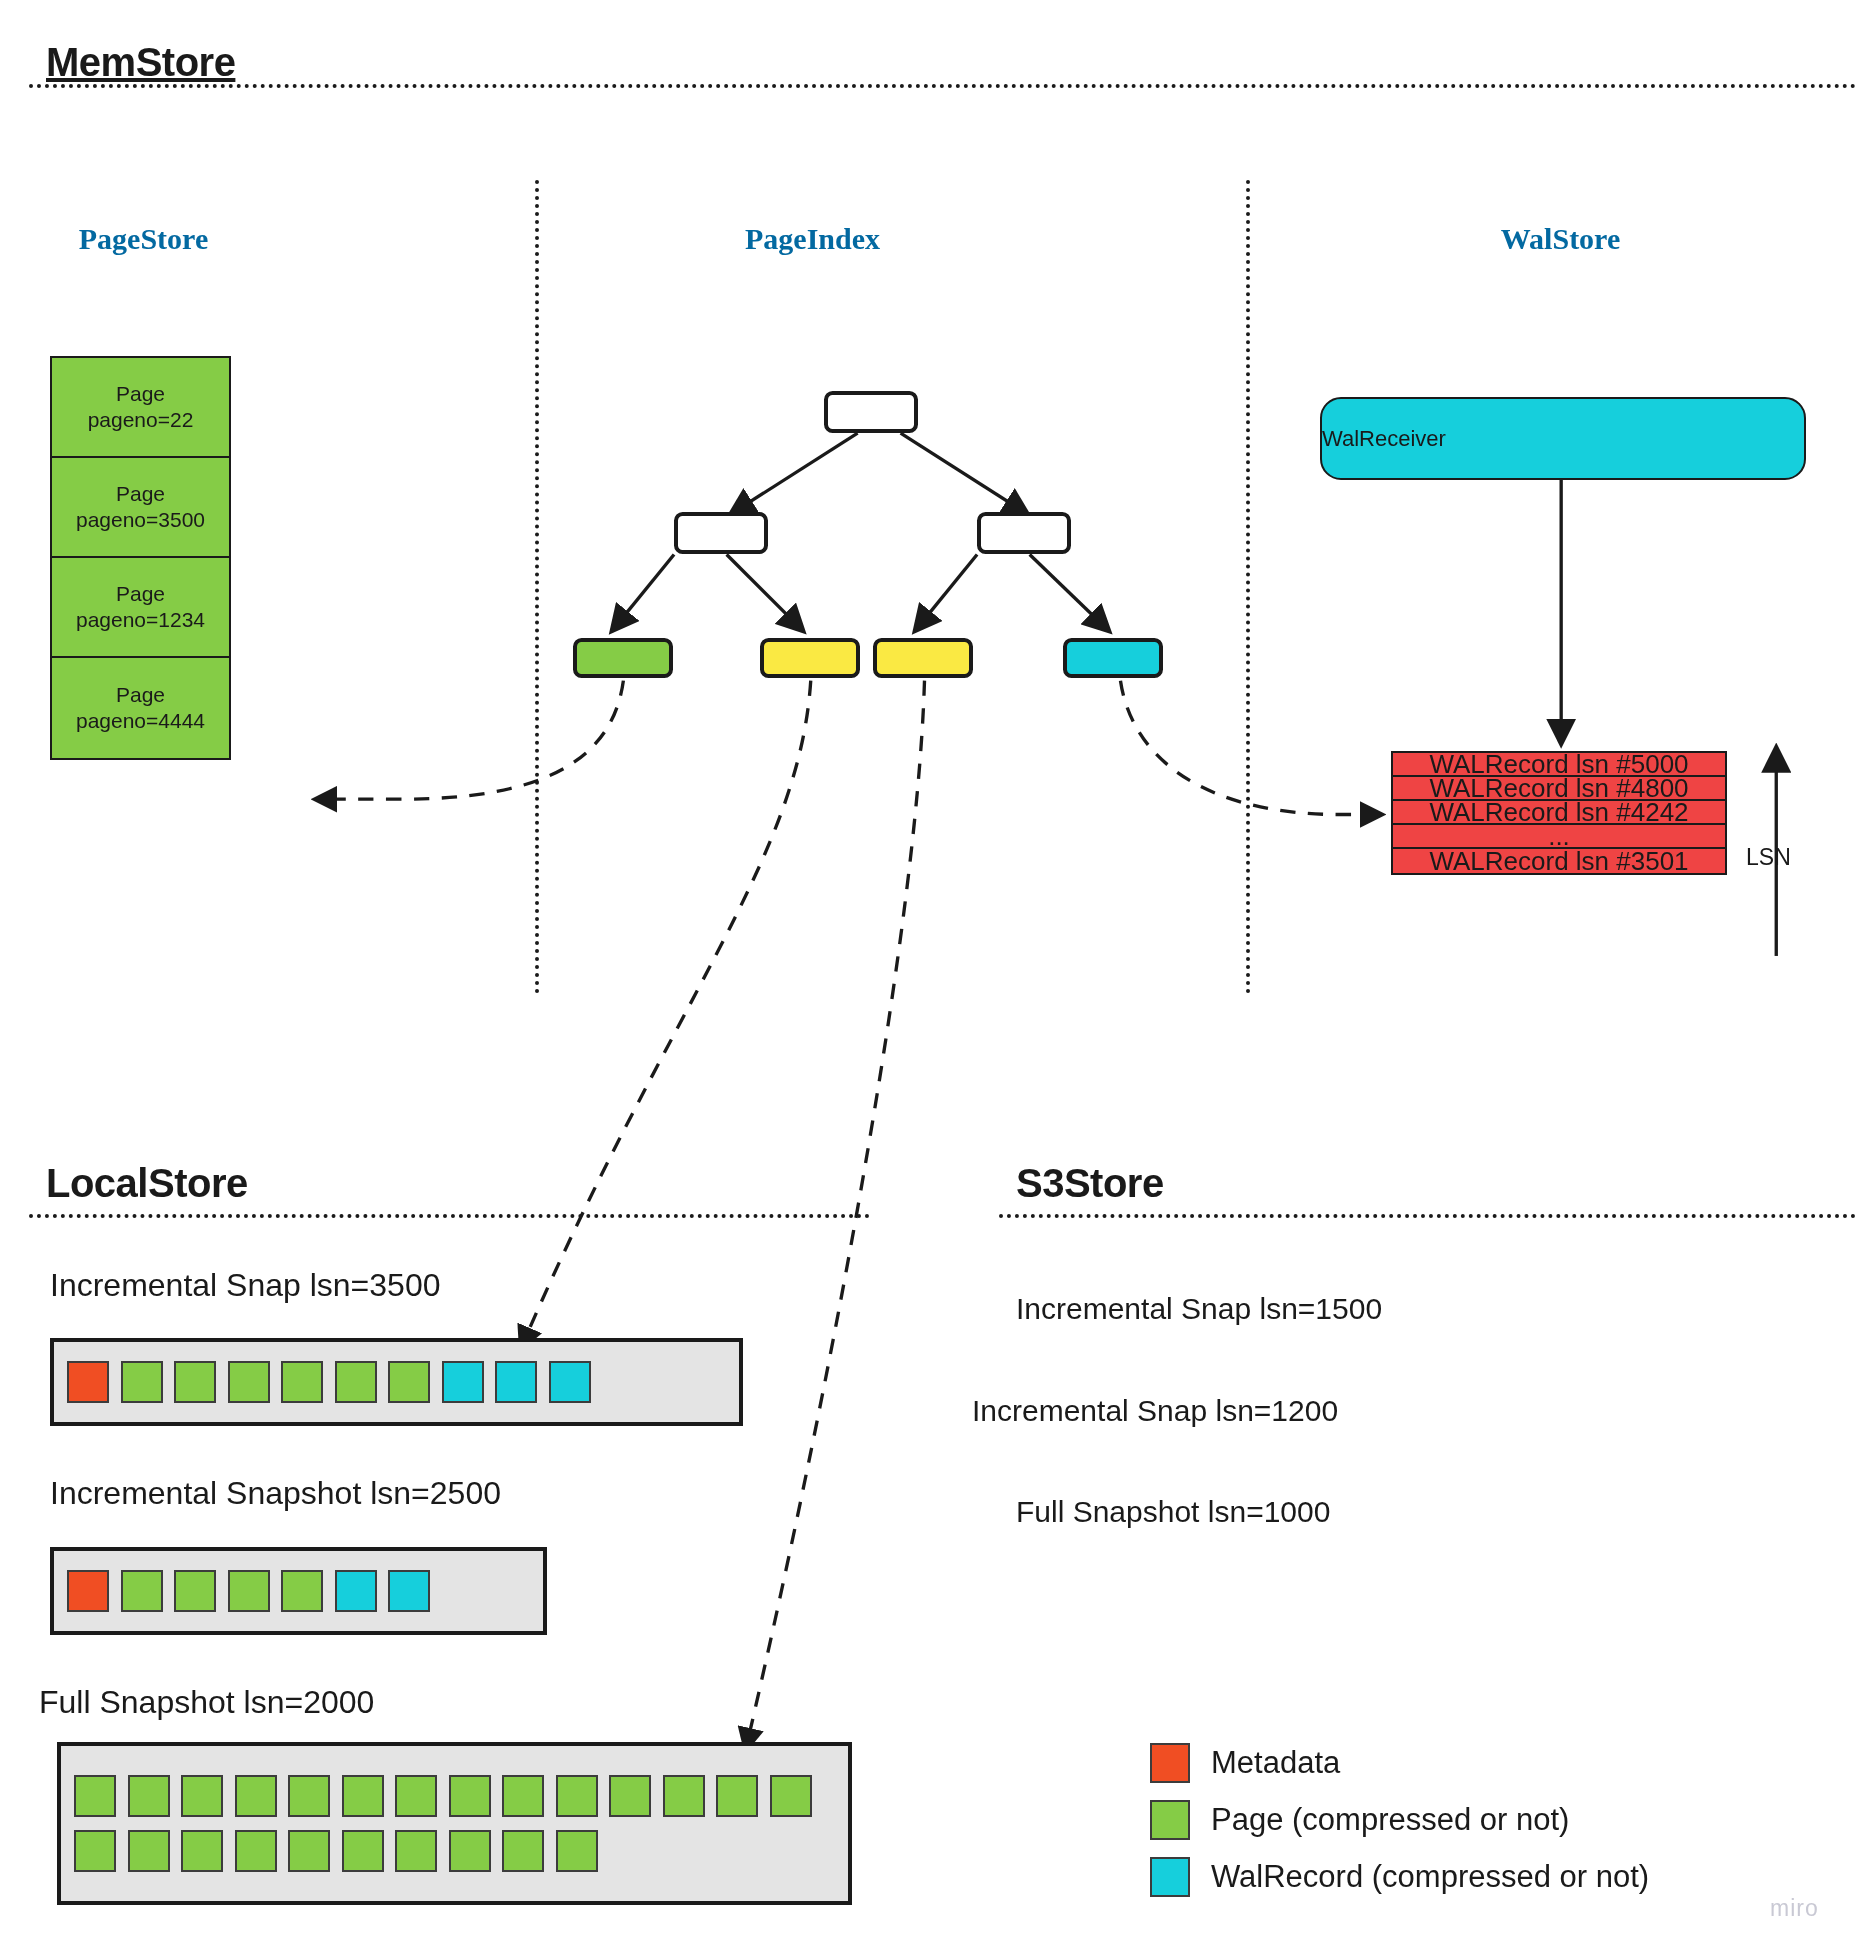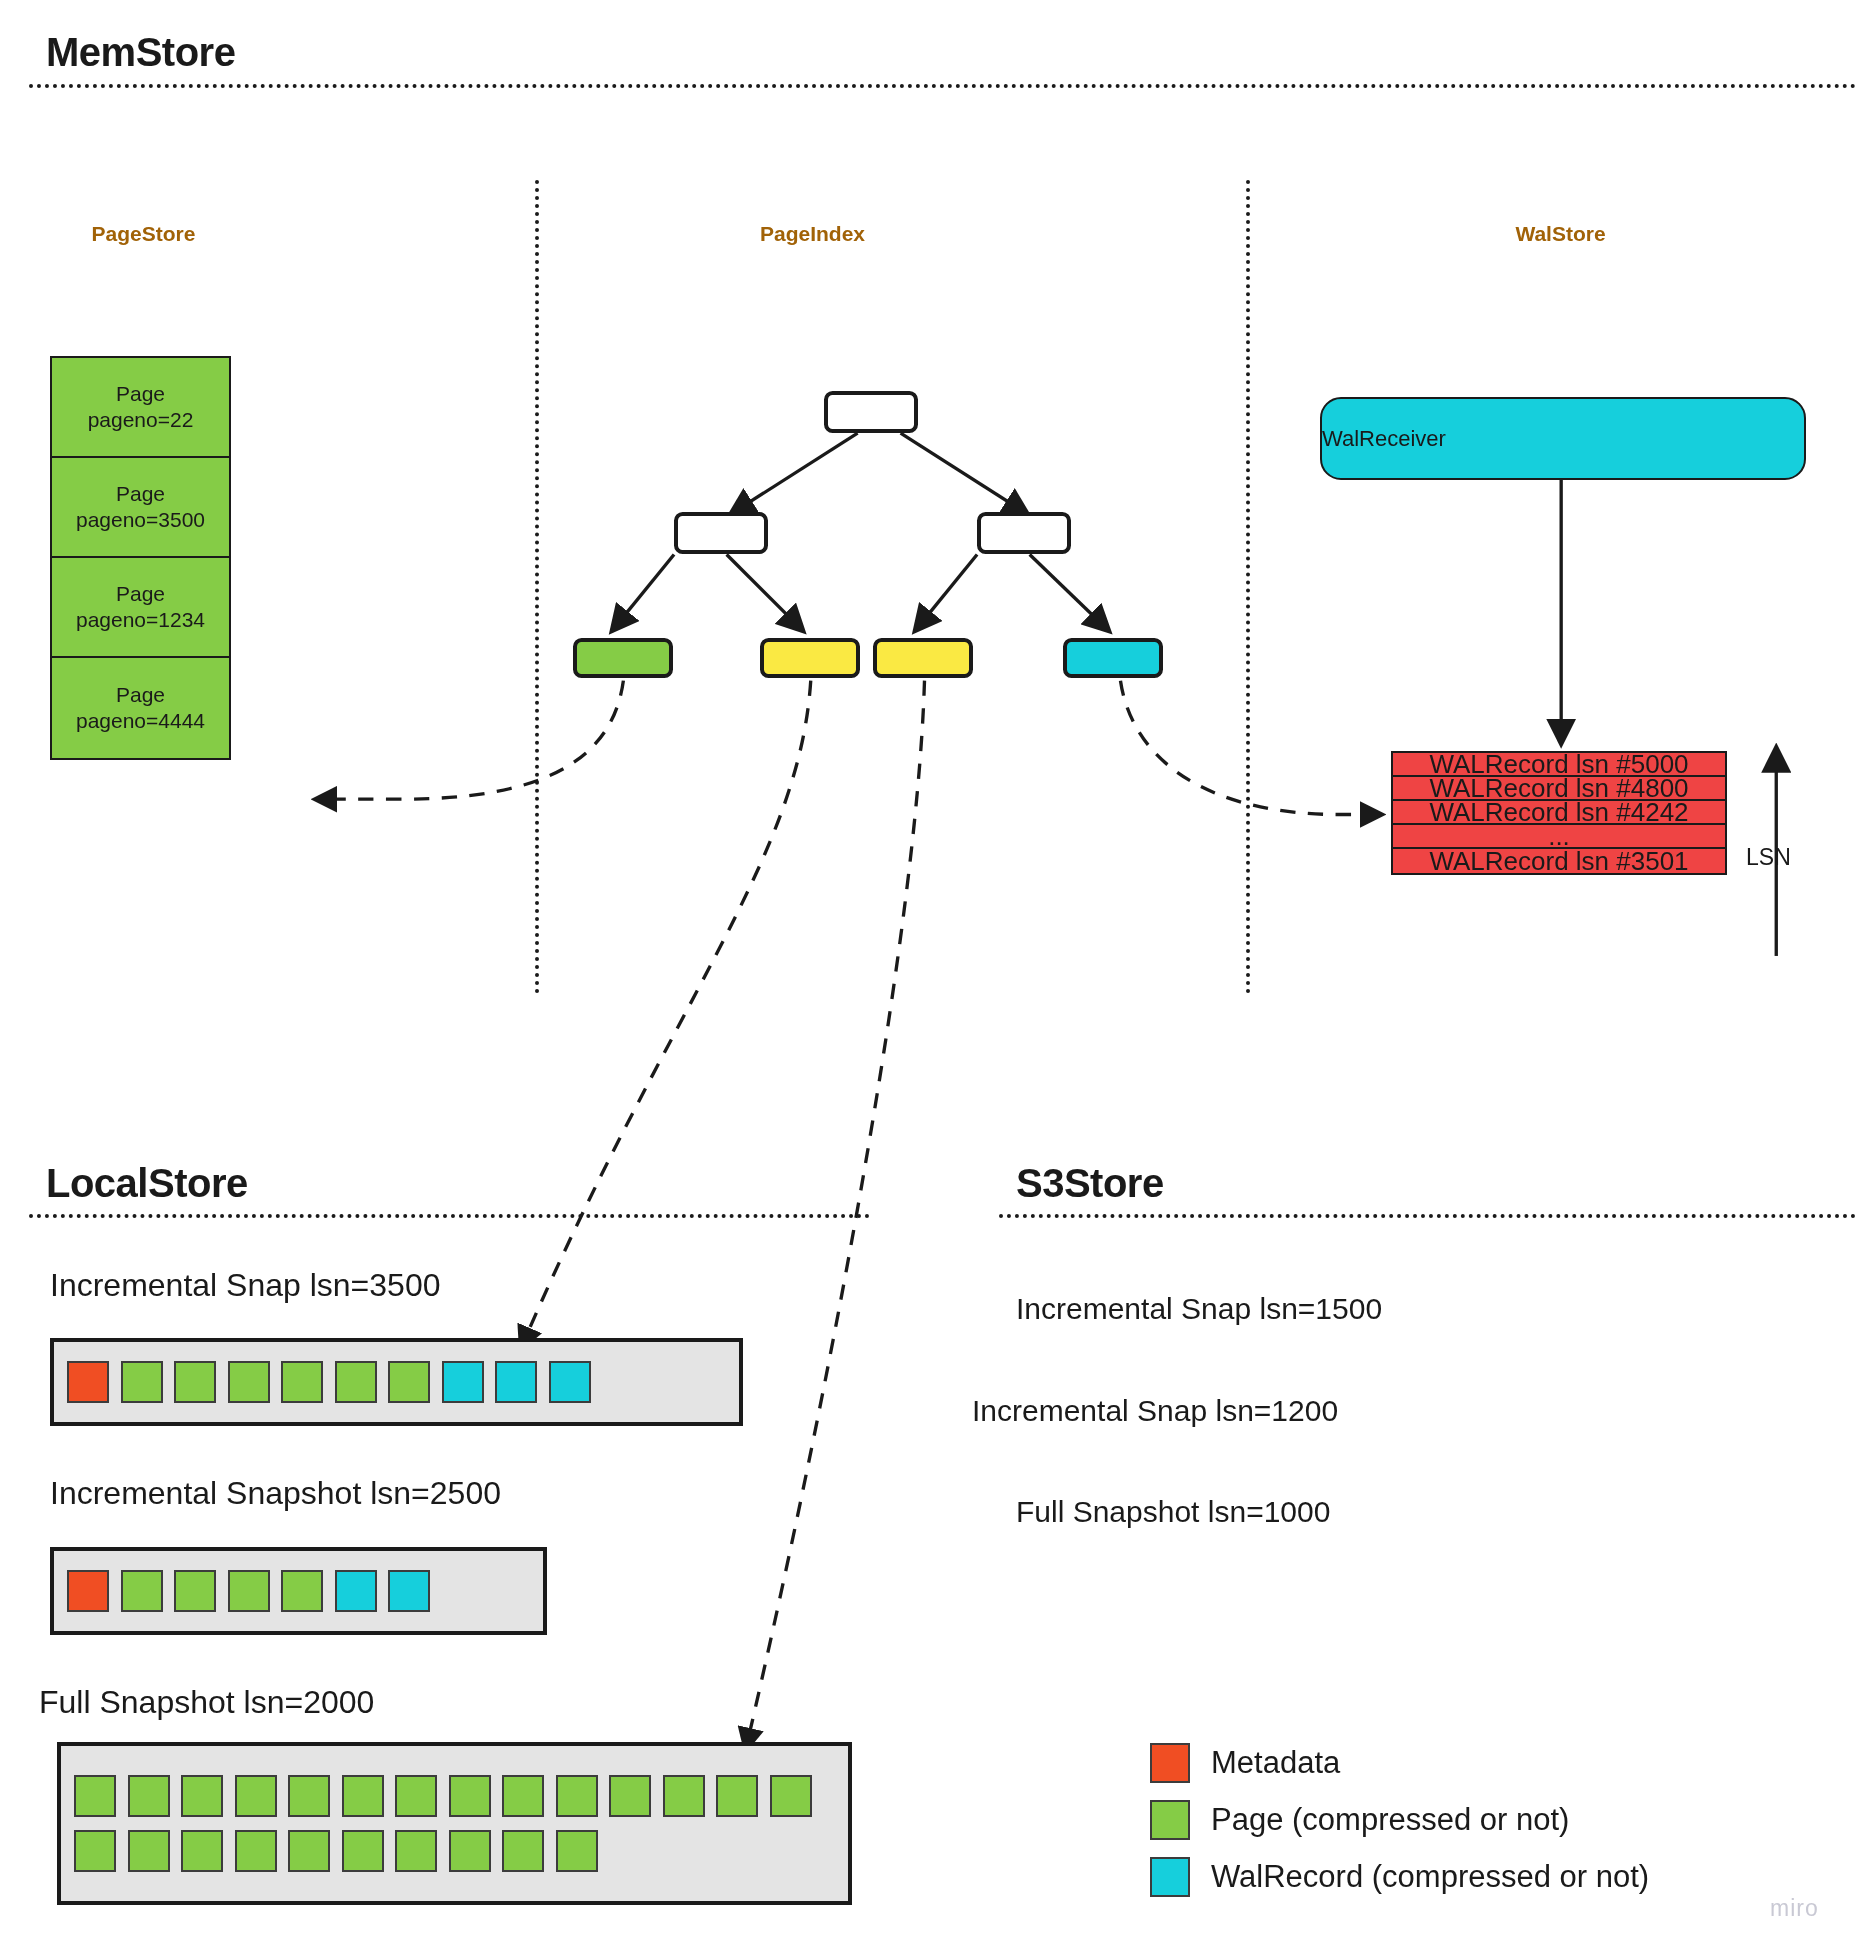--- a/index.html
+++ b/index.html
@@ -26,24 +26,25 @@
     height: 0;
   }
   .vrule {
     position: absolute;
     border-left: 4.8px dotted #1a1a1a;
     width: 0;
   }
   .col-title {
     position: absolute;
     font-weight: bold;
-    font-size: 21px;
-    color: #a16207;
+    font-size: 30px;
+    color: #0369a1;
     text-align: center;
     white-space: nowrap;
+    font-family: Liberation Serif, serif;
   }
 
   
   #pagestore-stack {
     position: absolute;
     left: 50px; top: 356px;
     width: 181px;
     border: 2.9px solid #1a1a1a;
   }
   .page-cell {
@@ -206,21 +207,21 @@
       <path d="M 652,712 C 640,800 560,836 420,836 C 360,836 330,836 330,836" marker-end="url(#ahd)"></path>
 
       <path d="M 848,712 C 836,900 700,1050 545,1410" marker-end="url(#ahd)"></path>
 
       <path d="M 967,712 C 960,950 880,1400 780,1830" marker-end="url(#ahd)"></path>
 
       <path d="M 1172,712 C 1185,800 1270,852 1400,852 C 1430,852 1445,852 1445,852" marker-end="url(#ahd)"></path>
     </g>
   </svg>
 
-  <div class="section-title" style="left:46px; top:30px;">MemStore</div>
+  <div class="section-title" style="left:46px; top:40px;text-decoration:underline;">MemStore</div>
   <div class="hrule" style="left:29px; top:84px; width:1828px;"></div>
 
   <div class="vrule" style="left:535px; top:180px; height:814px;"></div>
   <div class="vrule" style="left:1246px; top:180px; height:814px;"></div>
 
   <div class="col-title" style="left:0px; top:222px; width:287px;">PageStore</div>
   <div class="col-title" style="left:669px; top:222px; width:287px;">PageIndex</div>
   <div class="col-title" style="left:1417px; top:222px; width:287px;">WalStore</div>
 
   <div id="pagestore-stack">

